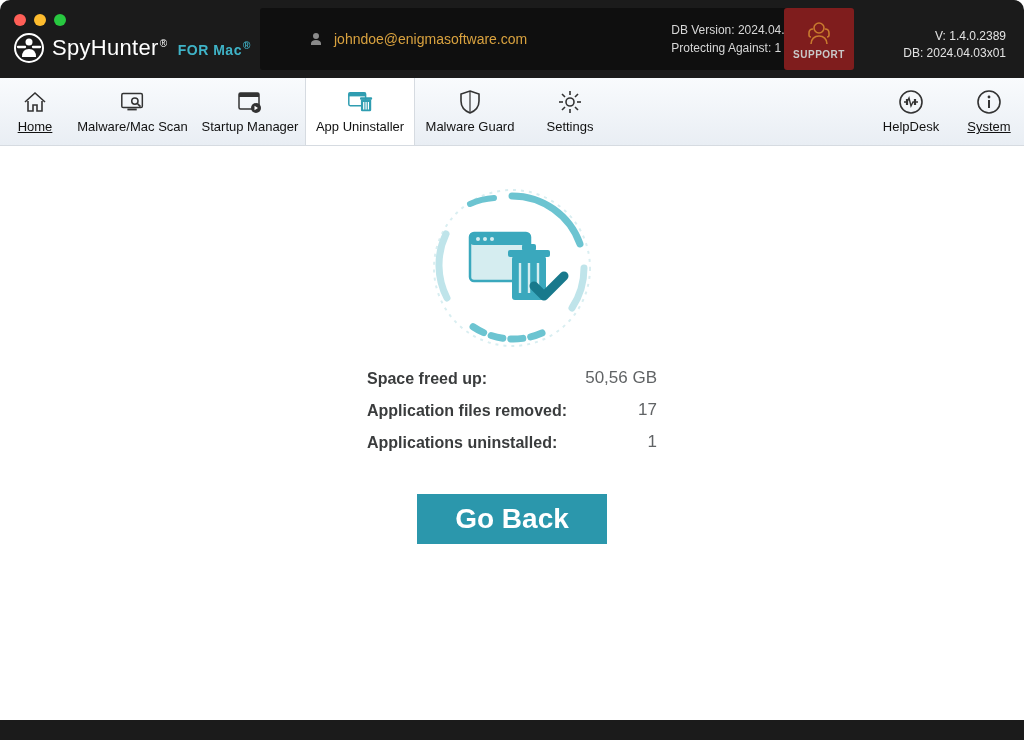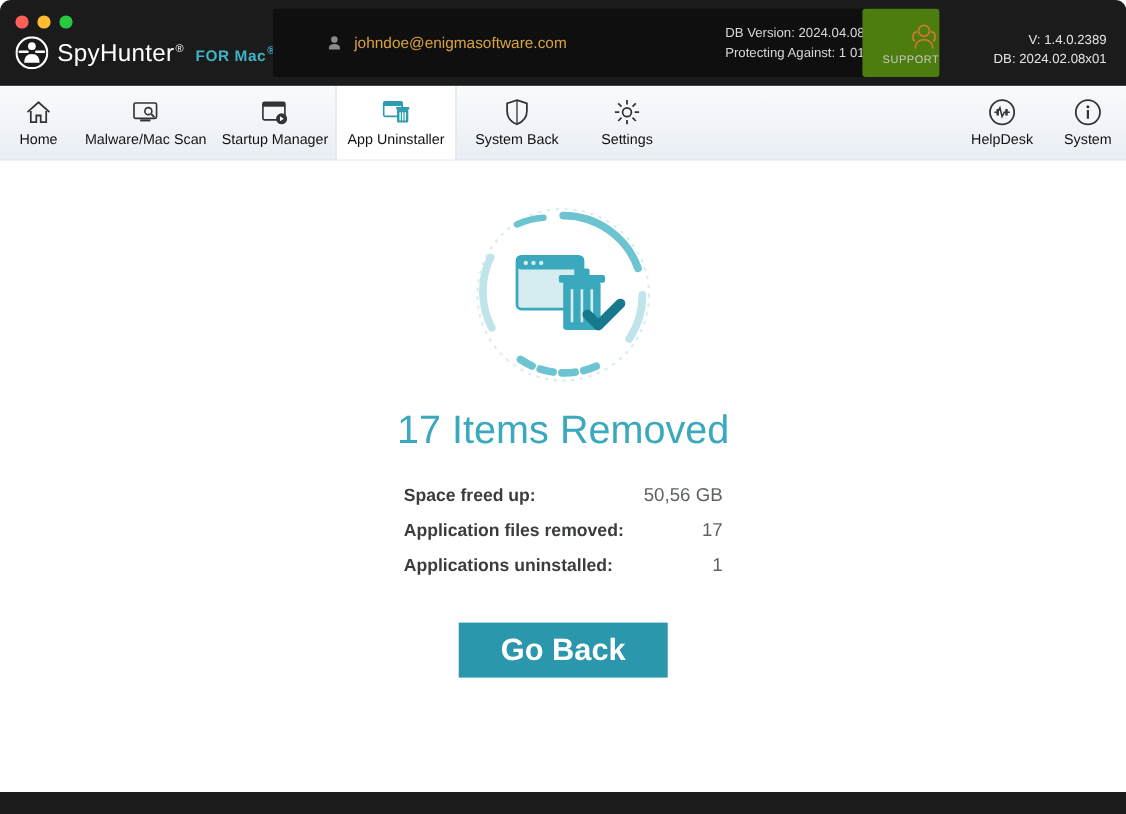--- a/index.html
+++ b/index.html
@@ -10,31 +10,31 @@
 .traffic-lights span { width: 12px; height: 12px; border-radius: 50%; }
 .tl-red { background: #ff5f57; }
 .tl-yellow { background: #febc2e; }
 .tl-green { background: #28c840; }
 
 .logo { display: flex; align-items: center; gap: 8px; margin-left: 14px; margin-top: 18px; color: #fff; }
 .logo-text { font-size: 22px; font-weight: 400; letter-spacing: 0.3px; }
 .logo-text .sup { font-size: 10px; vertical-align: super; margin-left: 1px; }
 .logo-mac { color: #3fb3c7; font-size: 14px; font-weight: 700; margin-left: 4px; letter-spacing: 0.5px; }
 
-.header-center { position: absolute; left: 248px; top: 8px; width: 590px; height: 62px; background: #0f0f0f; border-radius: 3px; display: flex; align-items: center; }
+.header-center { position: absolute; left: 260px; top: 8px; width: 590px; height: 62px; background: #0f0f0f; border-radius: 3px; display: flex; align-items: center; }
 .account { display: flex; align-items: center; gap: 10px; margin-left: 48px; color: #d9a23f; font-size: 14px; }
 .dbinfo { margin-left: auto; margin-right: 22px; color: #d7d7d7; font-size: 12px; line-height: 18px; text-align: left; }
-.support { position: absolute; right: 170px; top: 8px; width: 70px; height: 62px; background: #4d7c0f; border-radius: 3px; display: flex; flex-direction: column; align-items: flex-end; justify-content: center; gap: 2px; }
+.support { position: absolute; right: 170px; top: 8px; width: 70px; height: 62px; background: #7f1d1d; border-radius: 3px; display: flex; flex-direction: column; align-items: center; justify-content: center; gap: 2px; font-weight: bold; }
 .support-label { color: #c9c9c9; font-size: 10px; letter-spacing: 0.5px; }
 .version-info { position: absolute; right: 18px; top: 28px; color: #e3e3e3; font-size: 12px; line-height: 17px; text-align: right; }
 
 .toolbar { height: 68px; background: linear-gradient(#f9fbfd, #e9eef4); border-bottom: 1px solid #d6dbe1; display: flex; align-items: stretch; }
 .toolbar .spacer { flex: 1; }
 .tool-btn { width: 110px; display: flex; flex-direction: column; align-items: center; justify-content: center; gap: 4px; font-size: 13px; color: #111; cursor: pointer; }
-.tool-btn.narrow { width: 70px; }
+.tool-btn.narrow { width: 70px; text-decoration: underline; }
 .tool-btn.wide { width: 125px; }
 .tool-btn.active { background: #fff; border-left: 1px solid #d6dbe1; border-right: 1px solid #d6dbe1; }
 .tool-icon { width: 28px; height: 26px; display: flex; align-items: center; justify-content: center; }
 
 .content { background: #fff; height: calc(740px - 78px - 68px); display: flex; flex-direction: column; align-items: center; padding-top: 32px; }
 
 .result-illo { width: 180px; height: 180px; margin-bottom: 10px; }
 
 .headline { color: #3aa8bd; font-size: 36px; font-weight: 500; margin-top: 2px; margin-bottom: 28px; }
 
@@ -89,21 +89,21 @@
       <circle cx="14" cy="9" r="5" fill="none" stroke="#c87a2e" stroke-width="1.6"></circle>
       <path d="M6 25c0-5 3.5-8 8-8s8 3 8 8" fill="none" stroke="#c87a2e" stroke-width="1.6"></path>
       <path d="M8 10 Q4 10 4 14 L4 16 Q4 18 6 18" fill="none" stroke="#c87a2e" stroke-width="1.6"></path>
       <path d="M20 10 Q24 10 24 14 L24 16 Q24 18 22 18" fill="none" stroke="#c87a2e" stroke-width="1.6"></path>
     </svg>
     <span class="support-label">SUPPORT</span>
   </div>
 
   <div class="version-info">
     <div>V: 1.4.0.2389</div>
-    <div>DB:  2024.02.08x01</div>
+    <div>DB:  2024.04.03x01</div>
   </div>
 </div>
 
 <div class="toolbar">
   <div class="tool-btn narrow">
     <span class="tool-icon">
         <svg width="26" height="24" viewBox="0 0 26 24">
           <path d="M3 12 L13 3 L23 12 M6 11 V21 H11 V15 H15 V21 H20 V11" fill="none" stroke="#333" stroke-width="1.6"></path>
         </svg>
       </span>
@@ -145,21 +145,21 @@
       </span>
     <span>App Uninstaller</span>
   </div>
   <div class="tool-btn">
     <span class="tool-icon">
         <svg width="24" height="26" viewBox="0 0 24 26">
           <path d="M12 2 L21 5 V12 C21 18 17 22 12 24 C7 22 3 18 3 12 V5 Z" fill="none" stroke="#333" stroke-width="1.6"></path>
           <line x1="12" y1="2" x2="12" y2="24" stroke="#333" stroke-width="1.2"></line>
         </svg>
       </span>
-    <span>System Back</span>
+    <span>Malware Guard</span>
   </div>
   <div class="tool-btn" style="width:90px">
     <span class="tool-icon">
         <svg width="26" height="26" viewBox="0 0 26 26">
           <circle cx="13" cy="13" r="4" fill="none" stroke="#333" stroke-width="1.6"></circle>
           <g stroke="#333" stroke-width="1.6">
             <line x1="13" y1="2" x2="13" y2="6"></line>
             <line x1="13" y1="20" x2="13" y2="24"></line>
             <line x1="2" y1="13" x2="6" y2="13"></line>
             <line x1="20" y1="13" x2="24" y2="13"></line>
@@ -215,21 +215,20 @@
       <rect x="90" y="78" width="34" height="44" rx="3" fill="#3aa8bd"></rect>
       <rect x="86" y="72" width="42" height="7" rx="2" fill="#3aa8bd"></rect>
       <rect x="100" y="66" width="14" height="7" rx="2" fill="#3aa8bd"></rect>
       <line x1="98" y1="85" x2="98" y2="115" stroke="#d5edf0" stroke-width="2.4"></line>
       <line x1="107" y1="85" x2="107" y2="115" stroke="#d5edf0" stroke-width="2.4"></line>
       <line x1="116" y1="85" x2="116" y2="115" stroke="#d5edf0" stroke-width="2.4"></line>
       <polyline points="112,108 122,118 142,98" fill="none" stroke="#18798c" stroke-width="9" stroke-linecap="round" stroke-linejoin="round"></polyline>
     </svg>
   </div>
 
-  <h1 class="headline">17 Items Removed</h1>
 
   <div class="stats">
     <div class="stat-row">
       <span class="stat-label">Space freed up:</span>
       <span class="stat-value">50,56 GB</span>
     </div>
     <div class="stat-row">
       <span class="stat-label">Application files removed:</span>
       <span class="stat-value">17</span>
     </div>

